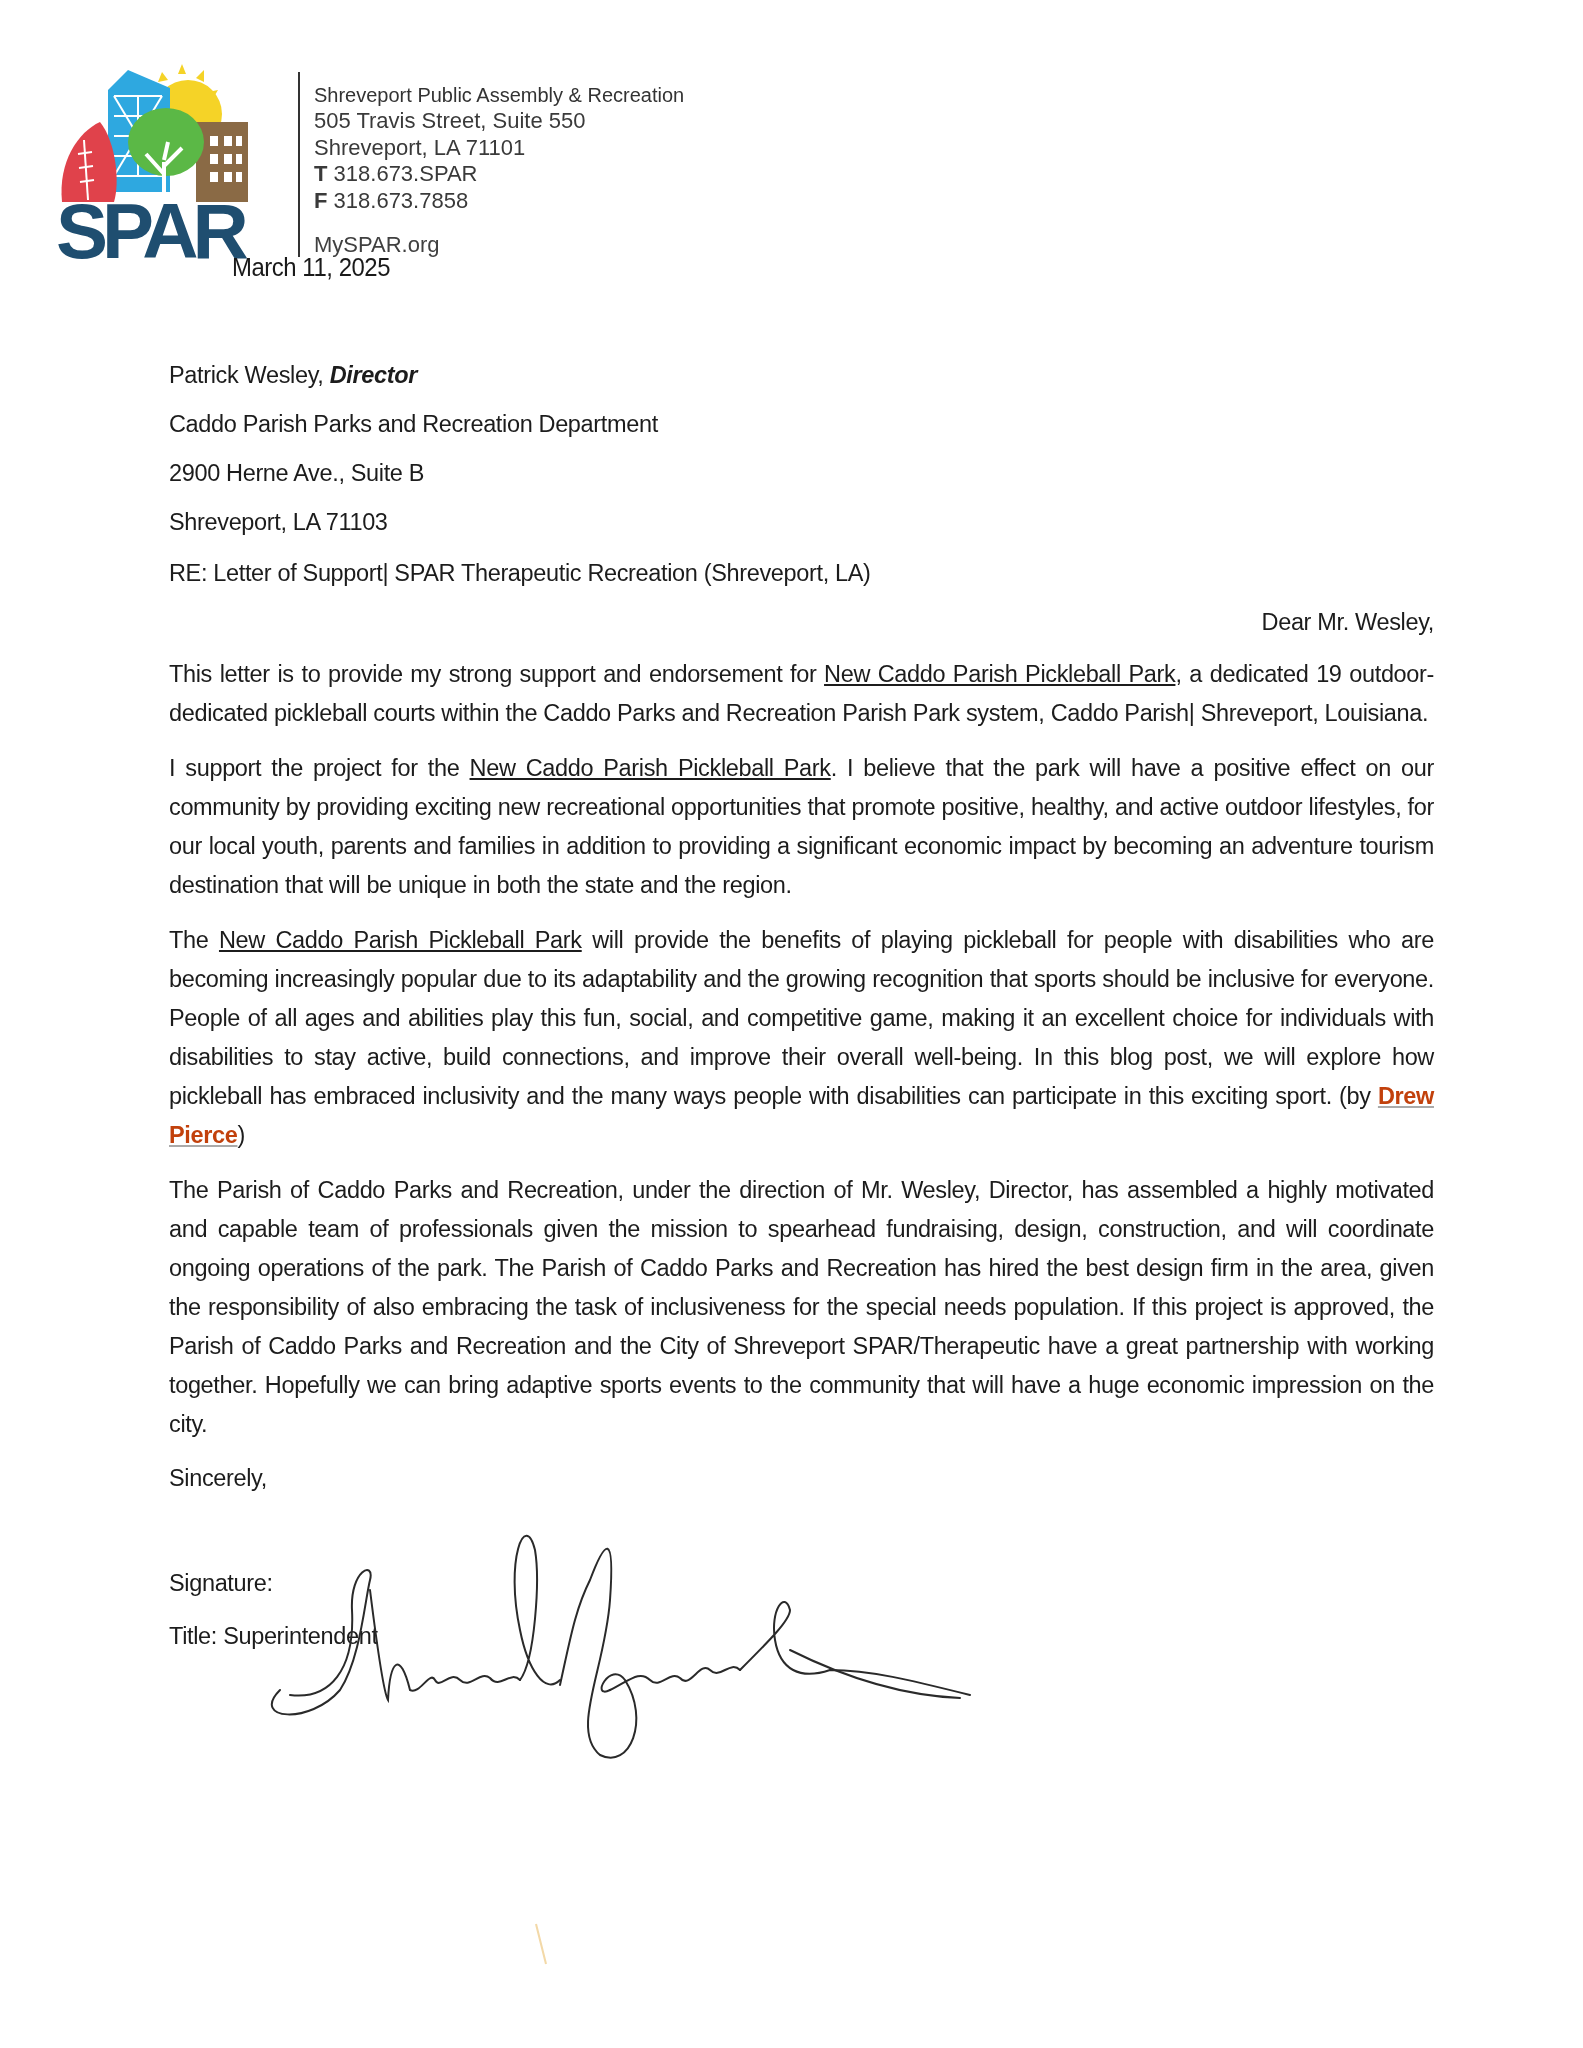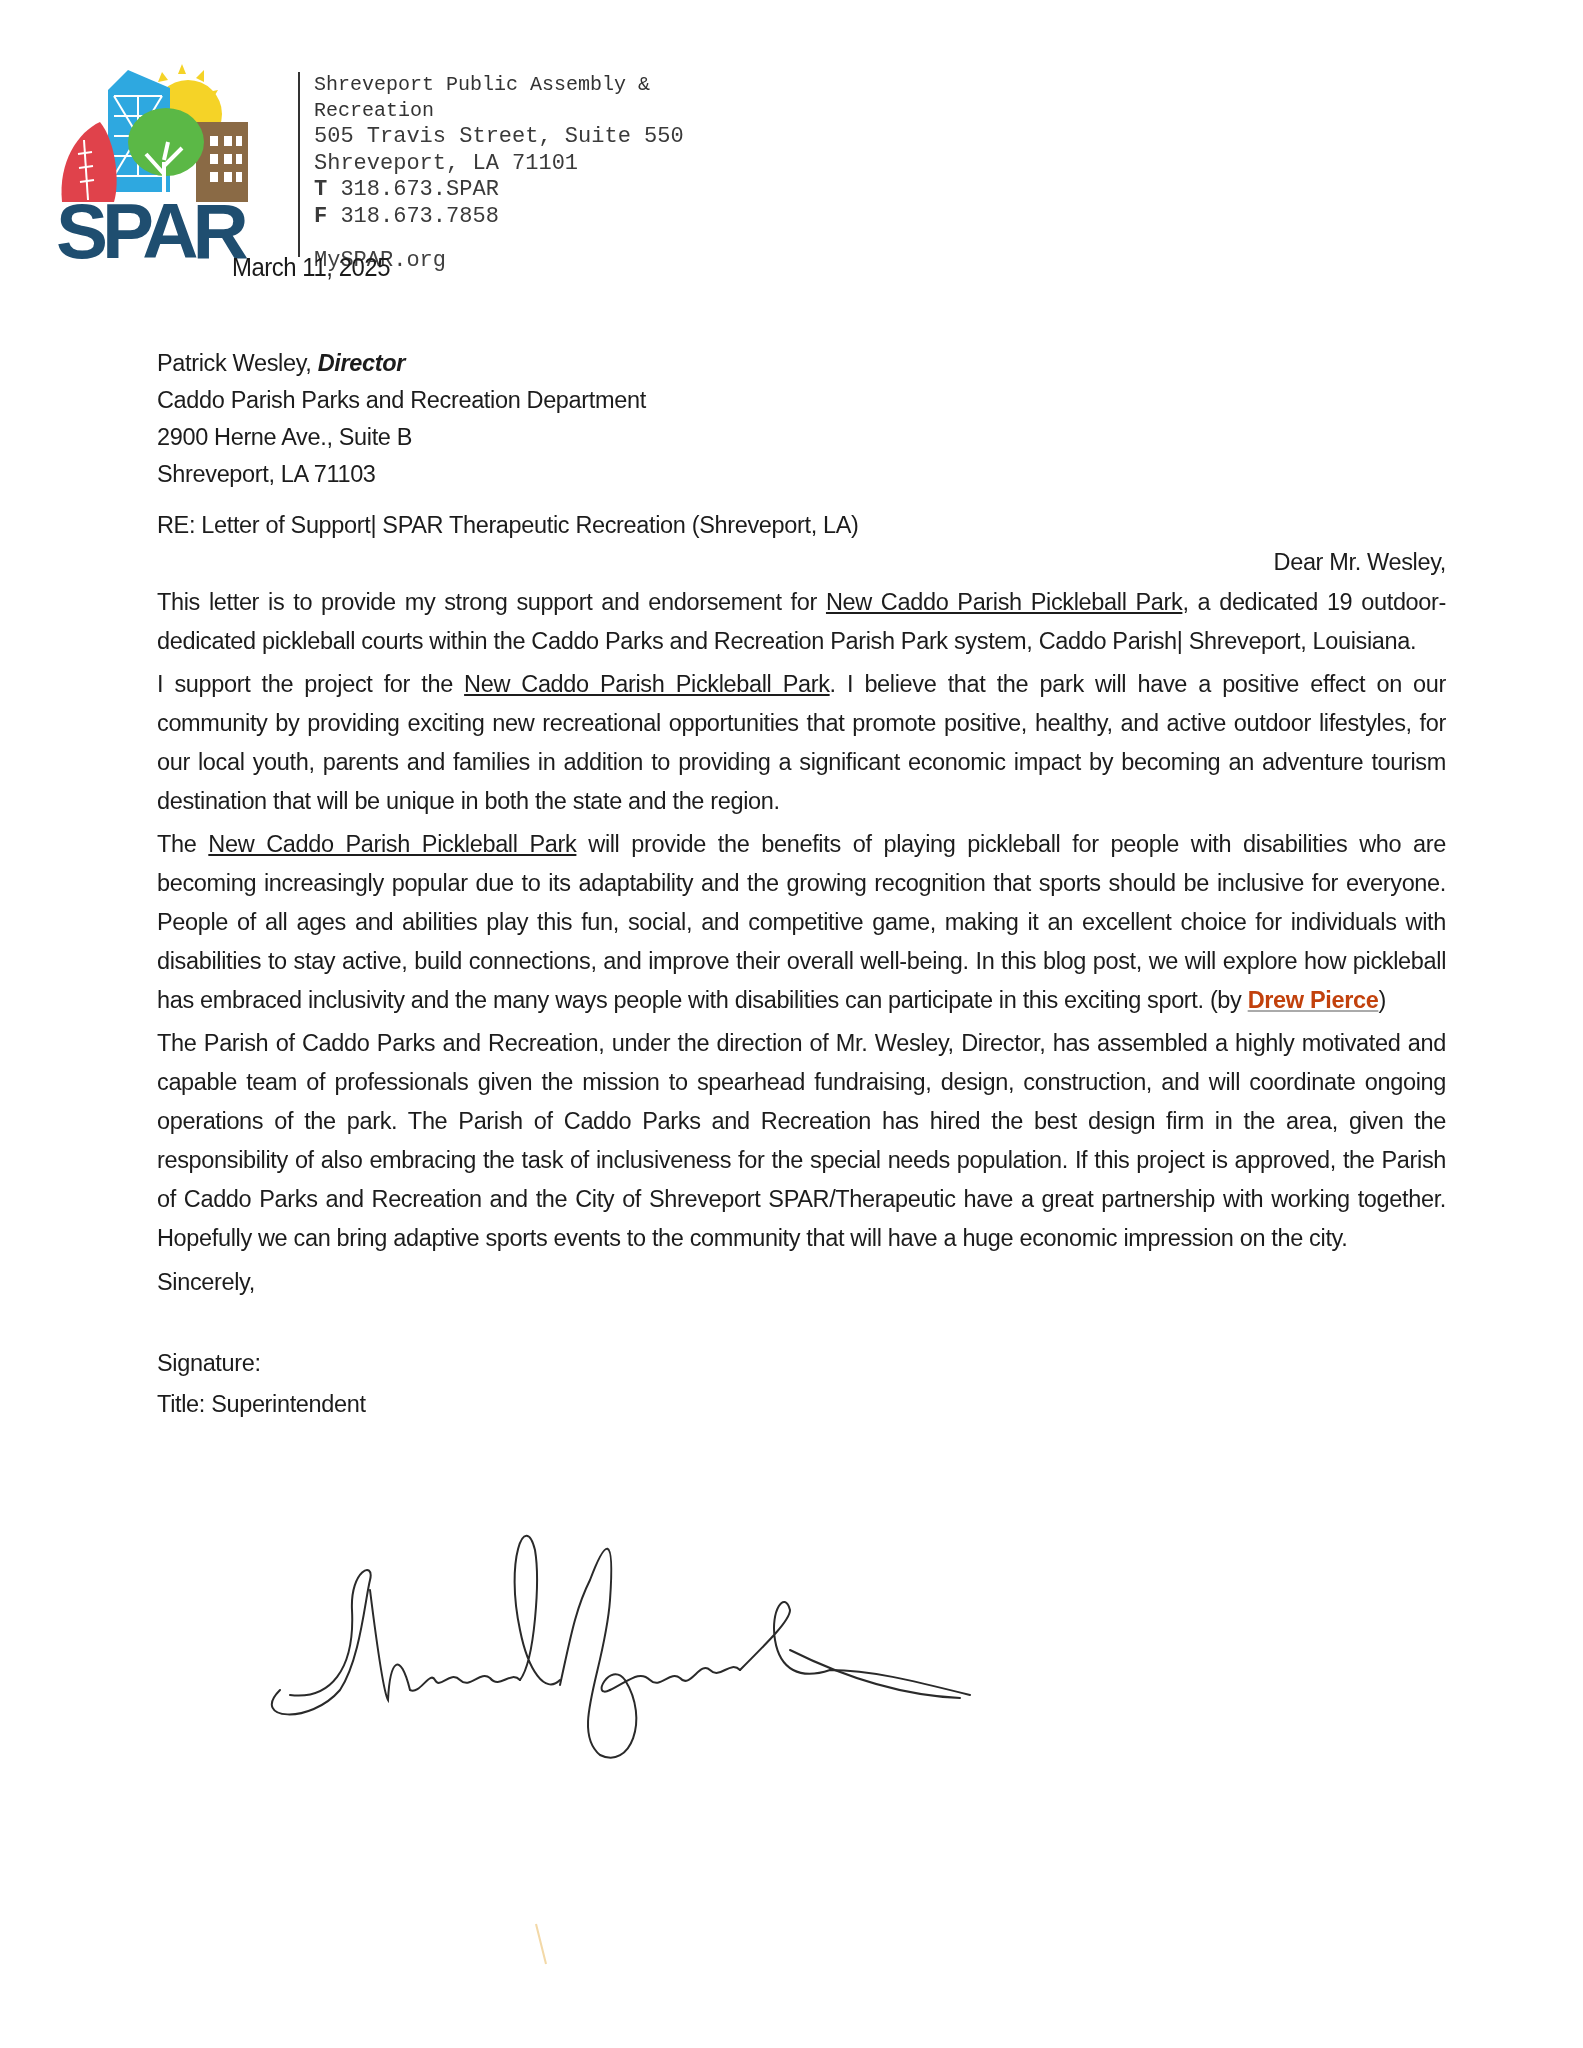--- a/index.html
+++ b/index.html
@@ -3,35 +3,35 @@
 <meta charset="utf-8">
 <style>
   html, body { margin: 0; padding: 0; background: #ffffff; }
   body {
     width: 1583px; height: 2048px; position: relative; overflow: hidden;
     font-family: "Liberation Sans", sans-serif; color: #1c1c1c;
   }
   .letterhead { position: absolute; left: 58px; top: 62px; width: 720px; height: 200px; }
   .logo { position: absolute; left: 0; top: 0; width: 230px; height: 200px; }
   .org-rule { position: absolute; left: 240px; top: 10px; width: 2px; height: 185px; background: #333; }
-  .org-block { position: absolute; left: 256px; top: 10px; font-family: Liberation Mono, monospace; color: #3a3a3a; }
+  .org-block { position: absolute; left: 256px; top: 20px; font-family: Liberation Sans, sans-serif; color: #3a3a3a; }
   .org-name { font-size: 20px; line-height: 26px; color: #333; }
   .org-line { font-size: 22px; line-height: 26.5px; }
   .org-line b { font-weight: bold; }
   .org-web { font-size: 22px; margin-top: 18px; color: #404040; }
   .date-stamp {
     position: absolute; left: 174px; top: 190px; font-size: 26px; color: #1a1a1a;
     letter-spacing: -0.5px; transform: scaleX(0.92); transform-origin: left;
   }
   .content {
     position: absolute; left: 153px; top: 343px; width: 1297px;
     font-size: 23.5px; line-height: 33px; color: #1c1c1c;
     letter-spacing: -0.35px;
   }
-  .content p { margin: 4px; }
+  .content p { margin: 16px; }
   .recipient { margin-bottom: 18px; }
   .re-line { margin-bottom: 26px; }
   .salutation { margin-bottom: 26px; text-align: right; }
   .para { margin-bottom: 29px; text-align: justify; text-align-last: left; line-height: 39px; }
   .u { text-decoration: underline; }
   .blog-link { color: #c2410c; text-decoration: underline; text-decoration-color: #aaa; font-weight: bold; }
   .closing-block { margin-top: 6px; line-height: 37px; }
   .spacer { height: 36px; }
   .signature-svg { position: absolute; left: 270px; top: 1520px; width: 720px; height: 250px; }
   .scan-mark { position: absolute; left: 532px; top: 1920px; width: 20px; height: 50px; }

